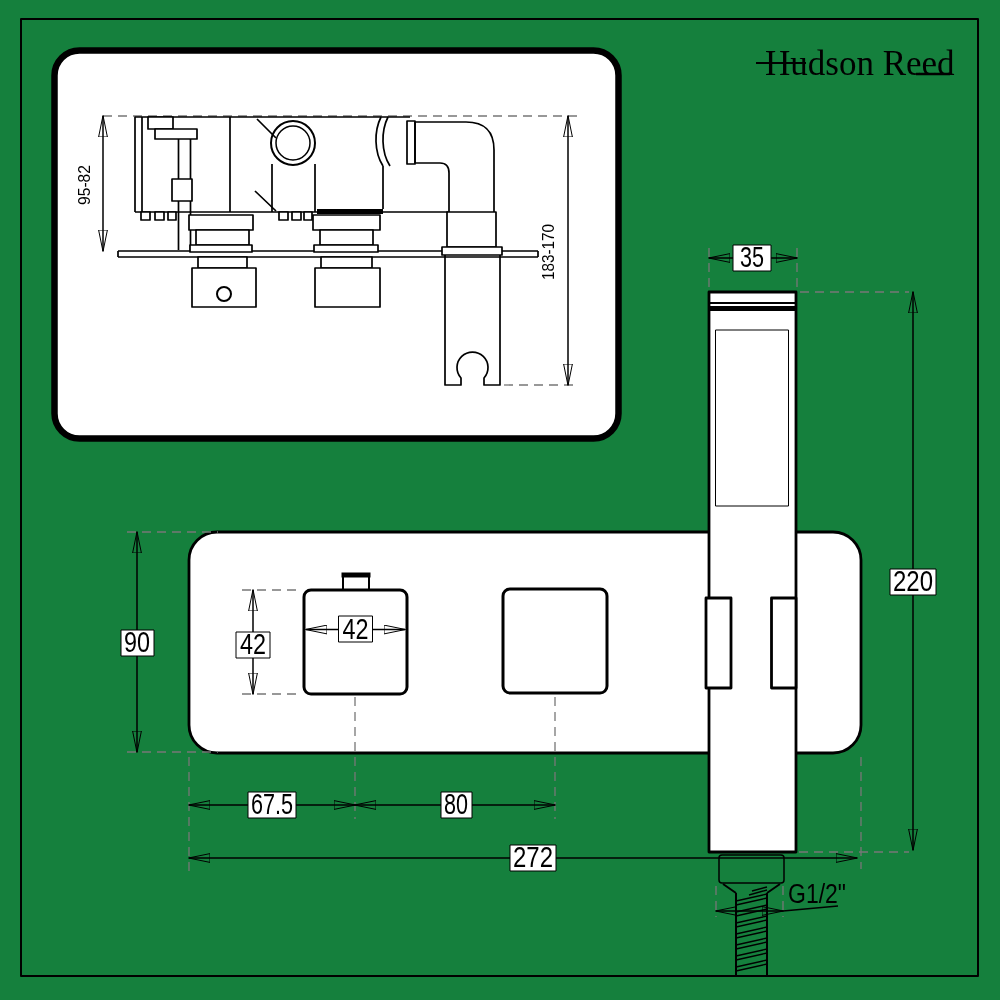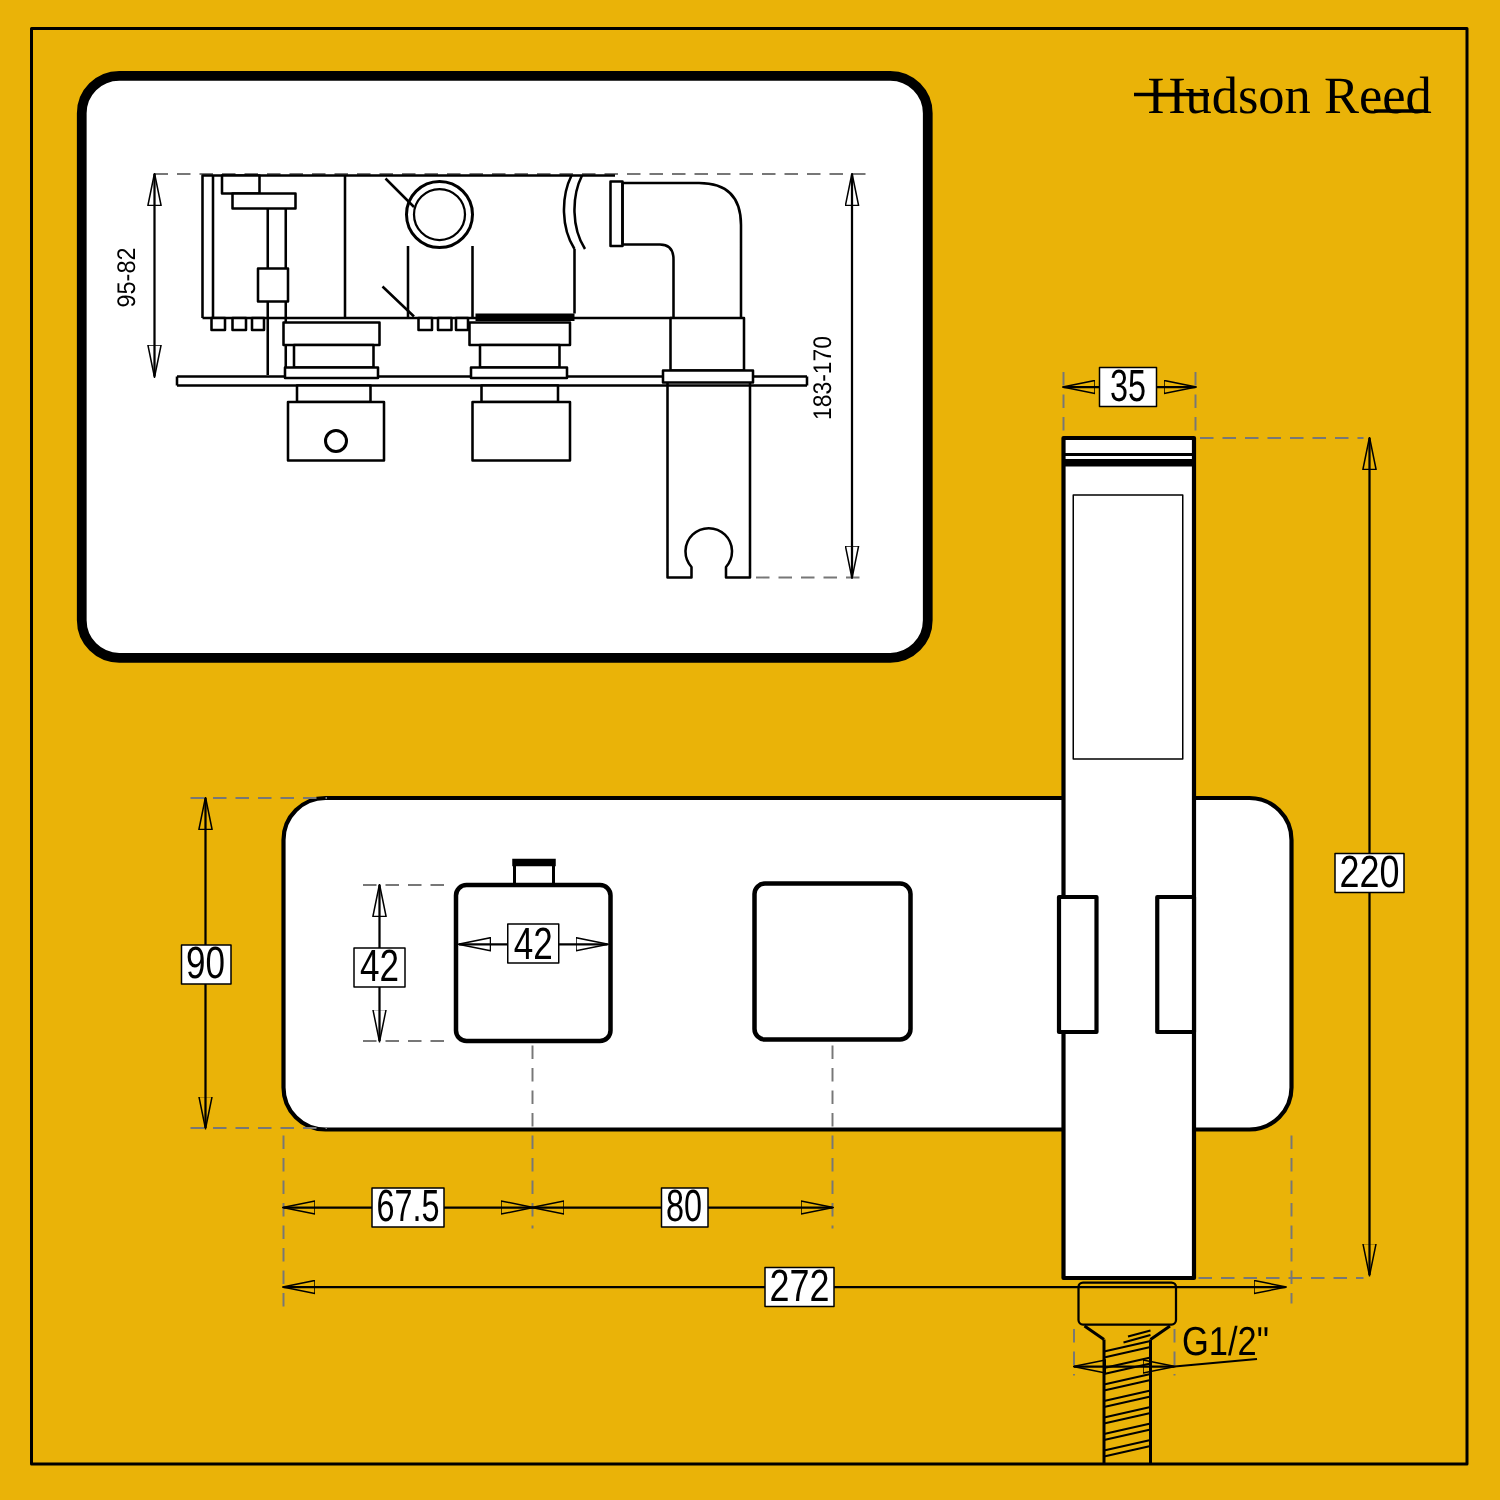--- a/index.html
+++ b/index.html
@@ -1,16 +1,16 @@
 <!DOCTYPE html>
 <html><head>
 <meta charset="utf-8">
 <style>
   html,body{margin:0;padding:0;background:#fff;}
-  #stage{position:relative;width:1000px;height:1000px;background:#eab308;overflow:hidden;
+  #stage{position:relative;width:1000px;height:1000px;background:#15803d;overflow:hidden;
          font-family:"Liberation Sans",sans-serif;}
   svg{position:absolute;left:0;top:0;}
   svg path, svg line, svg rect, svg circle{fill:none;stroke:#000;stroke-linecap:butt;stroke-linejoin:round;}
   .s2{stroke-width:2.8;}              
   .s15{stroke-width:2;}
   .tn{stroke-width:1.7;}              
   .dim{stroke-width:1.5;}
   .dsh{stroke:#777;stroke-width:1.3;stroke-dasharray:9 6;}
   .wf{fill:#fff;}
   .bk{fill:#000;stroke:none;}

